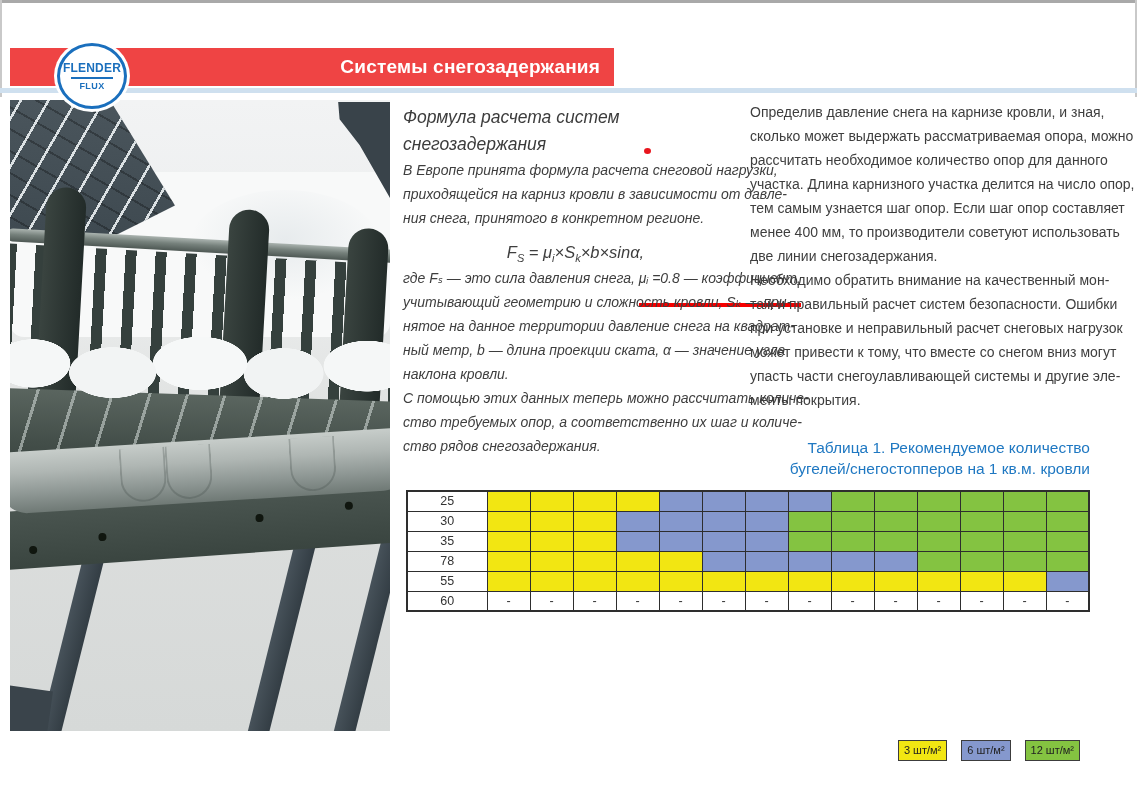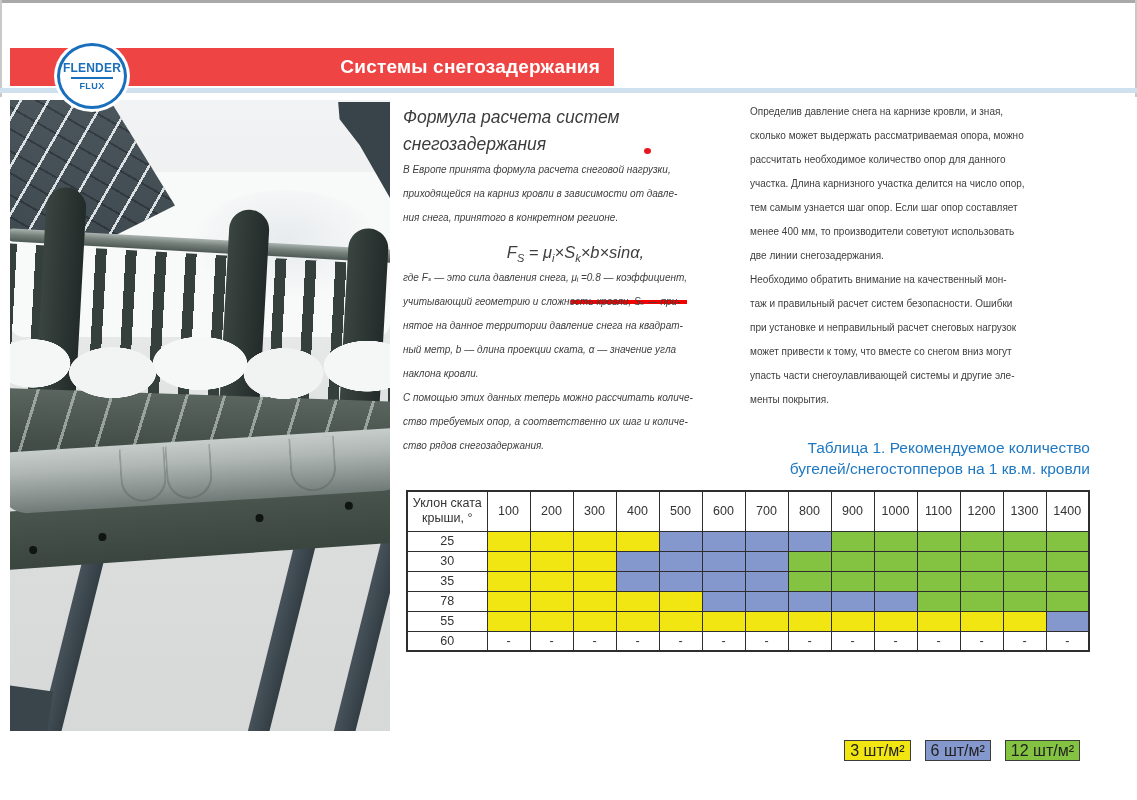--- a/index.html
+++ b/index.html
@@ -72,21 +72,21 @@
     border-radius:0 0 28px 28px/0 0 32px 32px;
     background:linear-gradient(180deg,#c7cdca 0%,#afb6b3 35%,#8d9693 70%,#6f7975 100%);}
   .ph-seam{top:4px;height:54px;width:46px;border:2px solid rgba(70,80,76,.30);border-top:none;
     border-radius:0 0 26px 26px;box-sizing:border-box;}
   .ph-seam.s1{left:122px;} .ph-seam.s2{left:168px;} .ph-seam.s3{left:292px;}
 
   
   .col-mid{position:absolute;left:403px;top:100px;width:345px;font-style:italic;}
   .col-right{position:absolute;left:750px;top:100px;width:352px;}
   h1.doc-heading{margin:4px 0 0;font-weight:500;font-size:17.5px;line-height:27px;color:#3c3c3c;white-space:pre;}
-  p.body-text{margin:0;font-size:10px;line-height:24px;color:#3e3e3e;white-space:pre;}
+  p.body-text{margin:0;font-size:14px;line-height:24px;color:#3e3e3e;white-space:pre;}
   .p-mid1{margin-top:9px;}
   .formula{margin-top:9px;height:27px;line-height:27px;text-align:center;font-size:16.5px;color:#3e3e3e;}
   .formula sub{font-size:11px;}
   .p-mid2{margin-top:13px;line-height:25px;}
   .p-mid3{margin-top:7px;}
   .red-underline{border-bottom:4px solid #f60000;padding-bottom:17px;}
   .red-dot{position:absolute;left:644px;top:148px;width:7px;height:6px;border-radius:50%;background:#e8151d;}
   .p-right1{margin-top:3px;}
   .p-right2{margin-top:5px;}
   .table-title{margin-top:25px;font-size:15.5px;line-height:21px;color:#1f78c2;text-align:right;white-space:pre;width:340px;}
@@ -101,21 +101,21 @@
   .corner-cell{background:#ffffff;}
   .corner-label{font-size:12.5px;line-height:15px;white-space:pre;}
   .load-cell{font-size:13px;}
   tbody tr{height:20px;}
   .slope-cell{font-size:12.5px;background:#ffffff;}
   .data-cell{font-size:12px;}
 
   
   .legend{position:absolute;right:57px;top:740px;display:flex;gap:14px;}
   .legend-box{height:19px;line-height:19px;padding:0 5px;border:1px solid #3c3c3c;
-    font-size:16px;color:#222222;white-space:nowrap;text-align:center;}
+    font-size:11px;color:#222222;white-space:nowrap;text-align:center;}
 </style>
 </head>
 <body>
 
 <div class="screen-top-border"></div>
 <div class="edge-left"></div>
 <div class="edge-right"></div>
 
 <div class="header-bar" style="background: #ef4444;">
   <div class="header-title">Системы снегозадержания</div>
@@ -192,38 +192,20 @@
 менты покрытия.</p>
   <div class="table-title" style="color: rgb(31, 120, 194);">Таблица 1. Рекомендуемое количество
 бугелей/снегостопперов на 1 кв.м. кровли</div>
 </div>
 
 <table class="snow-table">
   <colgroup>
       <col style="width:80px">
     </colgroup>
   <thead>
-    <tr class="row-loads" id="load-row">
-      <td class="corner-cell corner-label">Уклон ската
-крыши, °</td>
-    <td class="load-cell">100</td>
-        <td class="load-cell">200</td>
-        <td class="load-cell">300</td>
-        <td class="load-cell">400</td>
-        <td class="load-cell">500</td>
-        <td class="load-cell">600</td>
-        <td class="load-cell">700</td>
-        <td class="load-cell">800</td>
-        <td class="load-cell">900</td>
-        <td class="load-cell">1000</td>
-        <td class="load-cell">1100</td>
-        <td class="load-cell">1200</td>
-        <td class="load-cell">1300</td>
-        <td class="load-cell">1400</td>
-      </tr>
   </thead>
   <tbody id="table-body">
       <tr>
         <td class="slope-cell">25</td>
         <td class="data-cell" style="background: rgb(242, 230, 18);"></td>
         <td class="data-cell" style="background: rgb(242, 230, 18);"></td>
         <td class="data-cell" style="background: rgb(242, 230, 18);"></td>
         <td class="data-cell" style="background: rgb(242, 230, 18);"></td>
         <td class="data-cell" style="background: rgb(133, 152, 205);"></td>
         <td class="data-cell" style="background: rgb(133, 152, 205);"></td>

